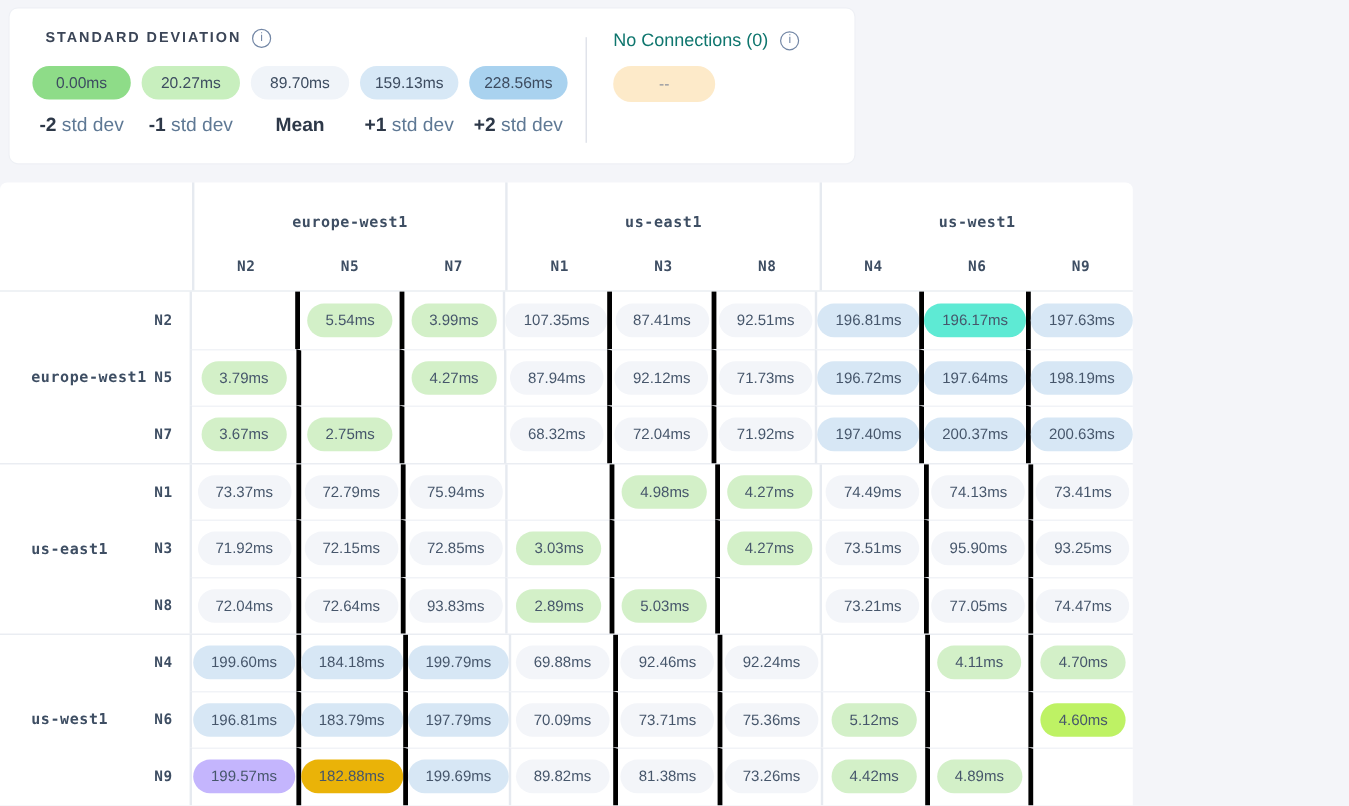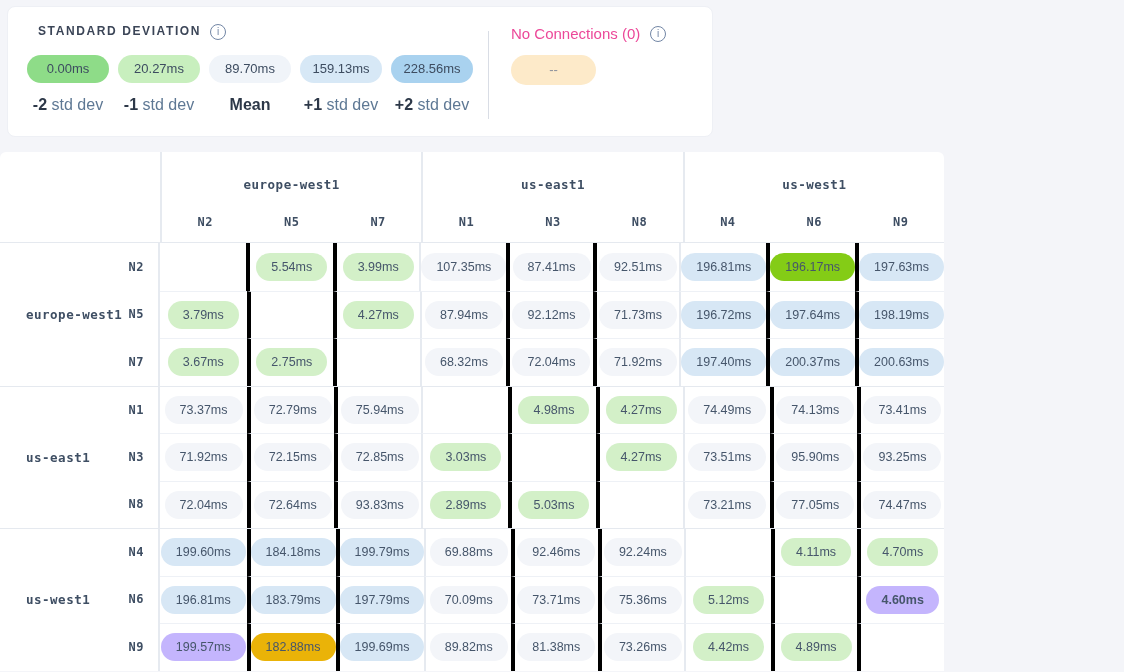--- a/index.html
+++ b/index.html
@@ -41,21 +41,21 @@
   .stop-label .pre { font-weight: bold; color: #2d3848; }
   .stop-label .suf { color: #5e7894; }
   .stop-label .suf.strong { color: #2d3848; font-weight: bold; }
 
   .legend-divider {
     position: absolute; left: 480px; top: 24px; width: 1px; height: 88px;
     background: #d9dde5;
   }
   .legend-right { position: absolute; left: 503px; top: 18px; }
   .noconn-title-row { display: flex; align-items: center; gap: 10px; }
-  .noconn-title { font-size: 15px; color: #ec4899; }
+  .noconn-title { font-size: 15px; color: #0f766e; }
   .noconn-pill {
     margin-top: 13px; width: 85px; height: 30px; border-radius: 15px;
     line-height: 30px; text-align: center; font-size: 13px; color: #8b919c;
   }
 
   
   .matrix {
     position: absolute; left: 0; top: 152px;
     width: 944px; height: 519px;
     background: #ffffff;
@@ -190,21 +190,21 @@
       <div class="m-cell inner-col">
         <div class="pill" style="background: rgb(243, 245, 249);">87.41ms</div>
       </div>
       <div class="m-cell inner-col">
         <div class="pill" style="background: rgb(243, 245, 249);">92.51ms</div>
       </div>
       <div class="m-cell colsep">
         <div class="pill" style="background: rgb(215, 231, 245);">196.81ms</div>
       </div>
       <div class="m-cell inner-col">
-        <div class="pill" style="background: #84cc16;">196.17ms</div>
+        <div class="pill" style="background: #5eead4;">196.17ms</div>
       </div>
       <div class="m-cell inner-col">
         <div class="pill" style="background: rgb(215, 231, 245);">197.63ms</div>
       </div>
     </div>
     <div class="m-row inner-row">
       <div class="row-head">
         <div class="row-region">europe-west1</div>
         <div class="row-node">N5</div>
       </div>
@@ -406,21 +406,21 @@
         <div class="pill" style="background: rgb(243, 245, 249);">73.71ms</div>
       </div>
       <div class="m-cell inner-col">
         <div class="pill" style="background: rgb(243, 245, 249);">75.36ms</div>
       </div>
       <div class="m-cell colsep">
         <div class="pill" style="background: rgb(211, 240, 200);">5.12ms</div>
       </div>
       <div class="m-cell inner-col"></div>
       <div class="m-cell inner-col">
-        <div class="pill" style="background: #c4b5fd; font-weight: bold;">4.60ms</div>
+        <div class="pill" style="background: #bef264;">4.60ms</div>
       </div>
     </div>
     <div class="m-row inner-row">
       <div class="row-head">
         <div class="row-node">N9</div>
       </div>
       <div class="m-cell">
         <div class="pill" style="background: #c4b5fd;">199.57ms</div>
       </div>
       <div class="m-cell inner-col">

